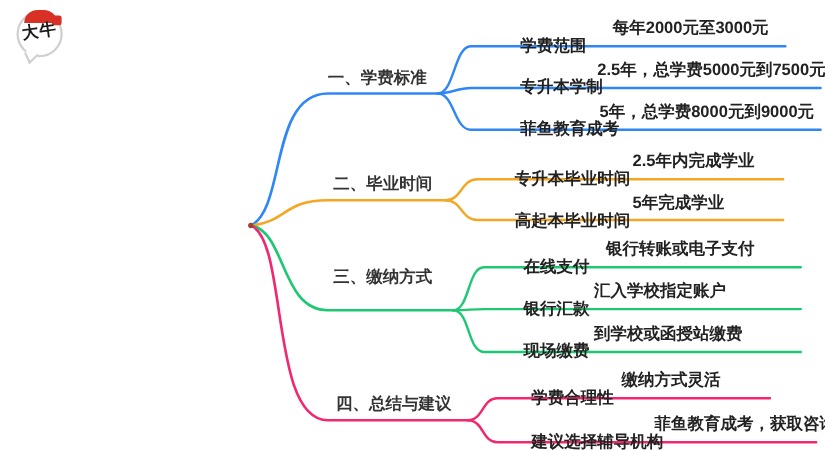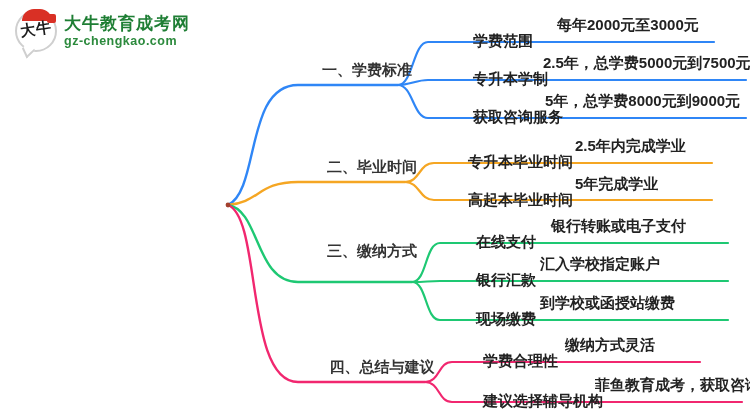--- a/index.html
+++ b/index.html
@@ -36,21 +36,21 @@
   .logo-name{font-size:17px;font-weight:bold;color:#1e7e34;letter-spacing:1px;}
   .logo-domain{font-size:12.5px;font-weight:bold;color:#2c8a3d;letter-spacing:.5px;}
 
   
   .root-title{
     position:absolute;left:8px;top:197px;width:222px;
     font-size:13px;font-weight:bold;color:#222;white-space:nowrap;
   }
   .branch-label{
     position:absolute;transform:translateX(-50%);
-    font-size:15px;font-weight:bold;color:#333;white-space:nowrap;margin-left:24px;
+    font-size:15px;font-weight:bold;color:#333;white-space:nowrap;
   }
   .node-row{position:absolute;white-space:nowrap;font-size:15px;color:#222;font-weight:bold;}
   .node-row .lbl{position:absolute;left:0;top:16px;margin-left:28px;}
   .node-row .val{position:absolute;top:0;}
 </style>
 </head>
 <body>
 
 <div id="stage">
 
@@ -72,39 +72,35 @@
       <circle cx="228" cy="205" r="2.4" fill="#a2402e"></circle>
     </svg>
 
   <div class="logo">
     <div class="logo-mark">
       <div class="logo-arc"></div>
       <div class="logo-seal"></div>
       <div class="logo-tail"></div>
       <div class="cn">大牛</div>
     </div>
-    <div class="logo-text">
-      <span class="logo-name">大牛教育成考网</span>
-      <span class="logo-domain">gz-chengkao.com</span>
-    </div>
   </div>
 
 
   <div id="nodes">
       <div class="branch-label" style="left: 343px; top: 61px;">一、学费标准</div>
       <div class="node-row" style="left: 445px; top: 16px;">
         <span class="lbl">学费范围</span>
         <span class="val" style="left: 112px;">每年2000元至3000元</span>
       </div>
       <div class="node-row" style="left: 445px; top: 54px;">
         <span class="lbl">专升本学制</span>
         <span class="val" style="left: 98px;">2.5年，总学费5000元到7500元</span>
       </div>
       <div class="node-row" style="left: 445px; top: 92px;">
-        <span class="lbl">获取咨询服务</span>
+        <span class="lbl">菲鱼教育成考</span>
         <span class="val" style="left: 100px;">5年，总学费8000元到9000元</span>
       </div>
       <div class="branch-label" style="left: 348px; top: 158px;">二、毕业时间</div>
       <div class="node-row" style="left: 440px; top: 137px;">
         <span class="lbl">专升本毕业时间</span>
         <span class="val" style="left: 135px;">2.5年内完成学业</span>
       </div>
       <div class="node-row" style="left: 440px; top: 175px;">
         <span class="lbl">高起本毕业时间</span>
         <span class="val" style="left: 135px;">5年完成学业</span>

